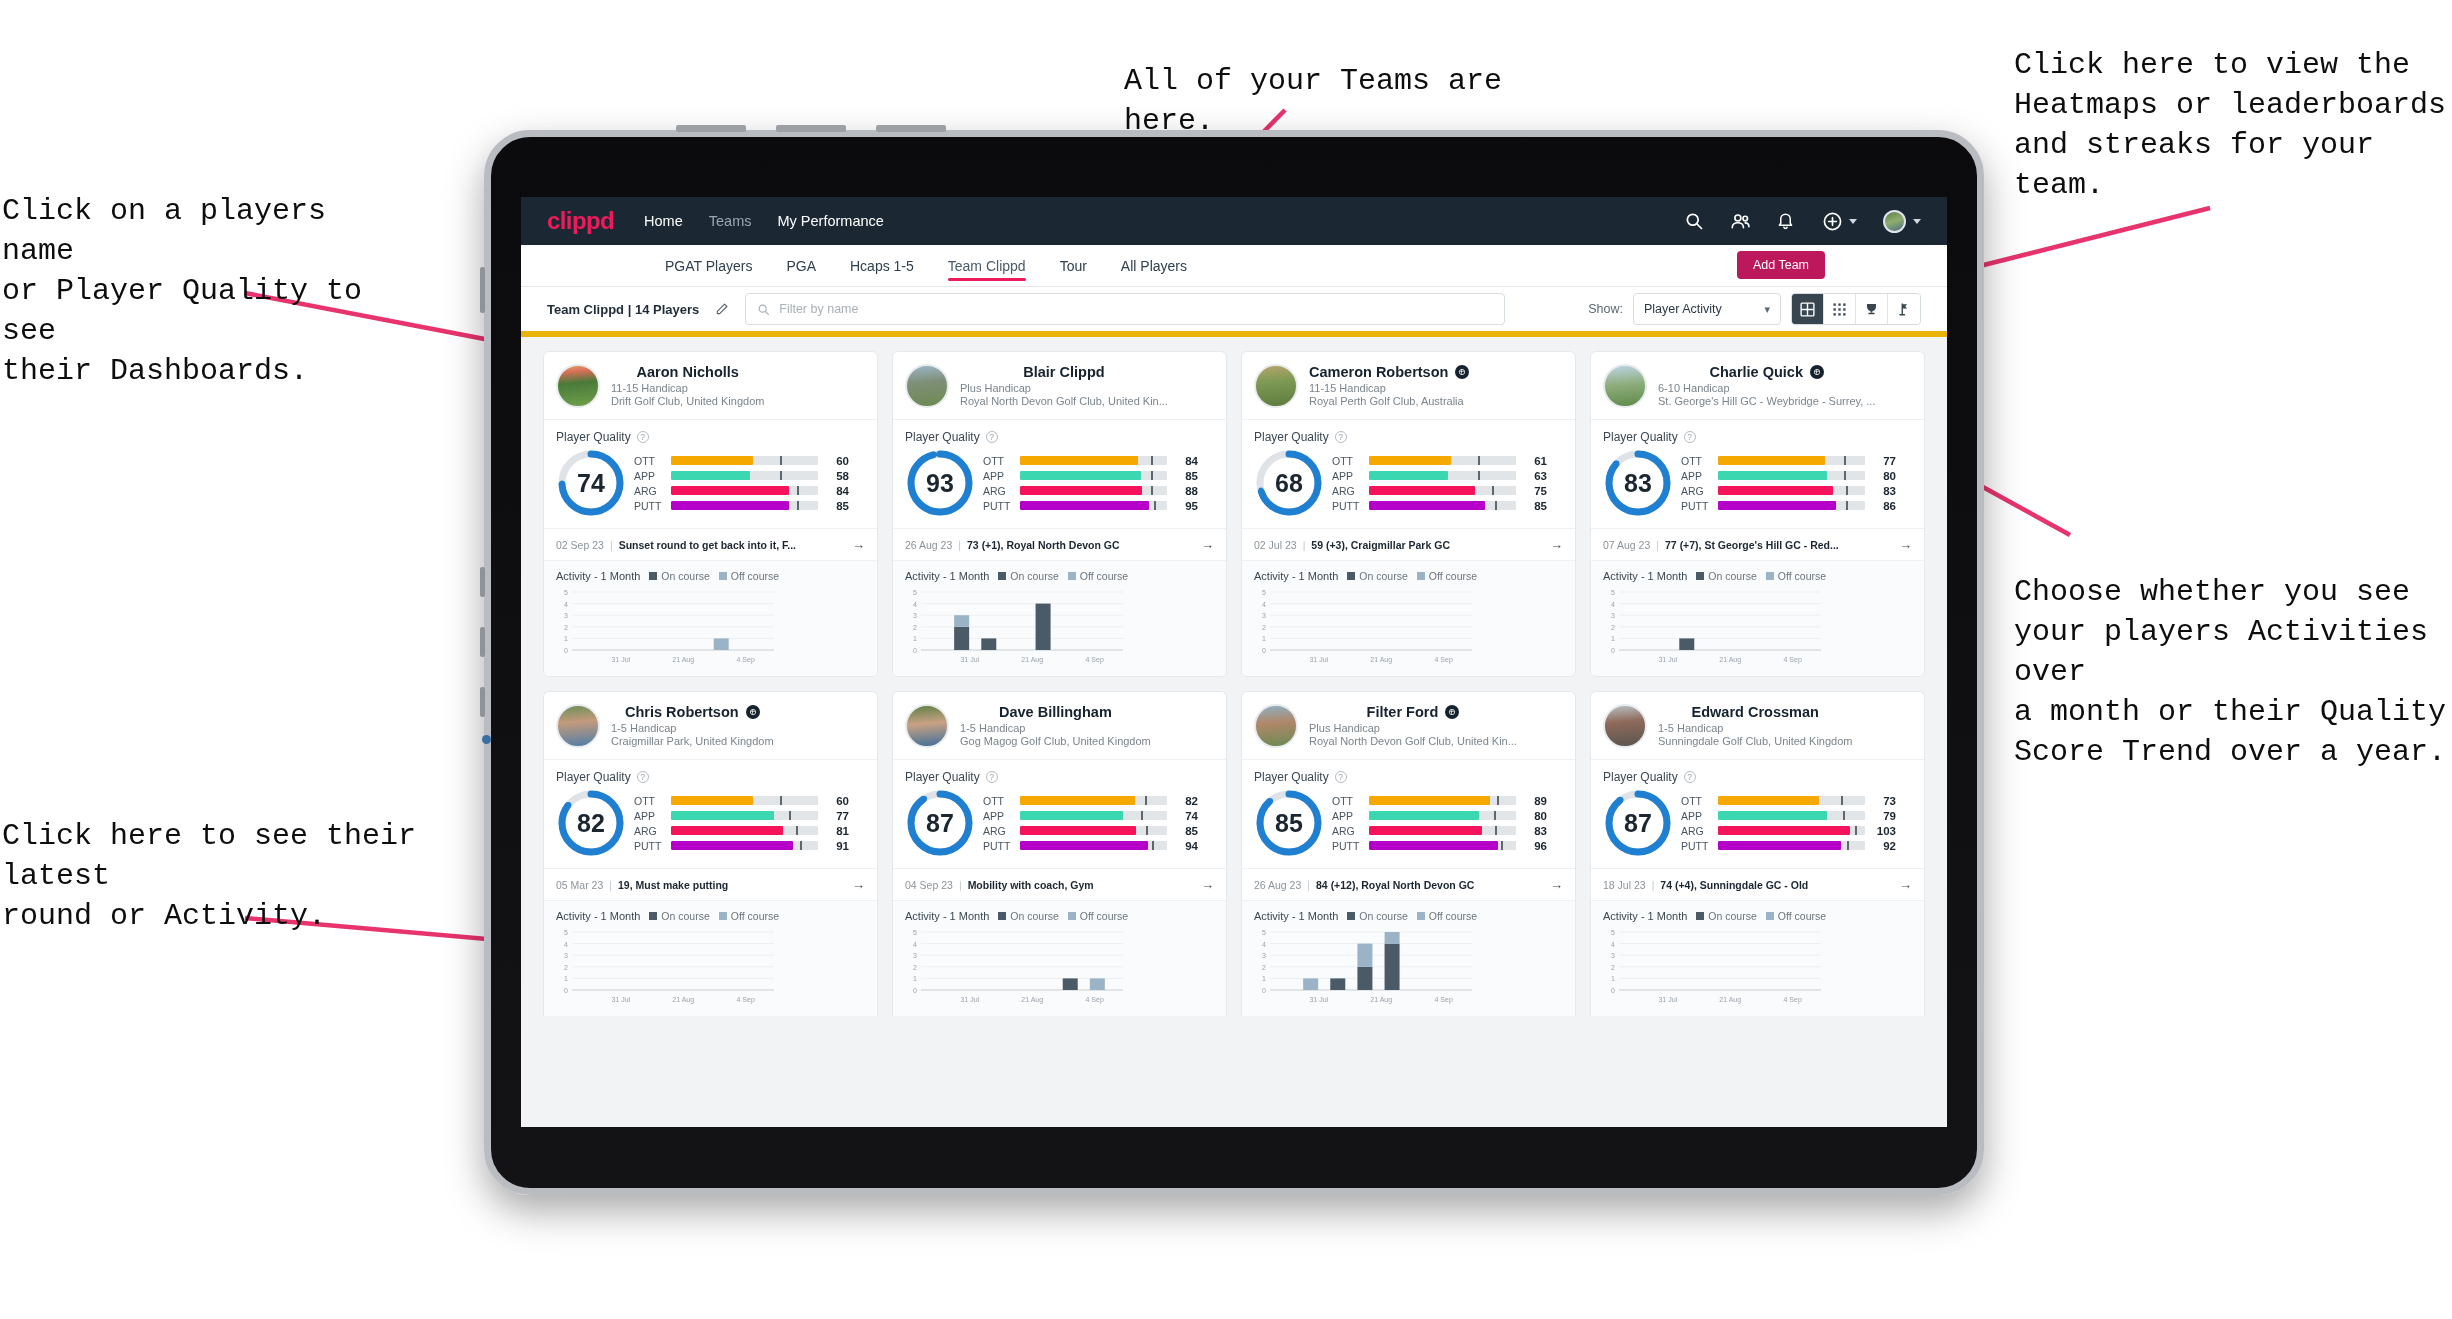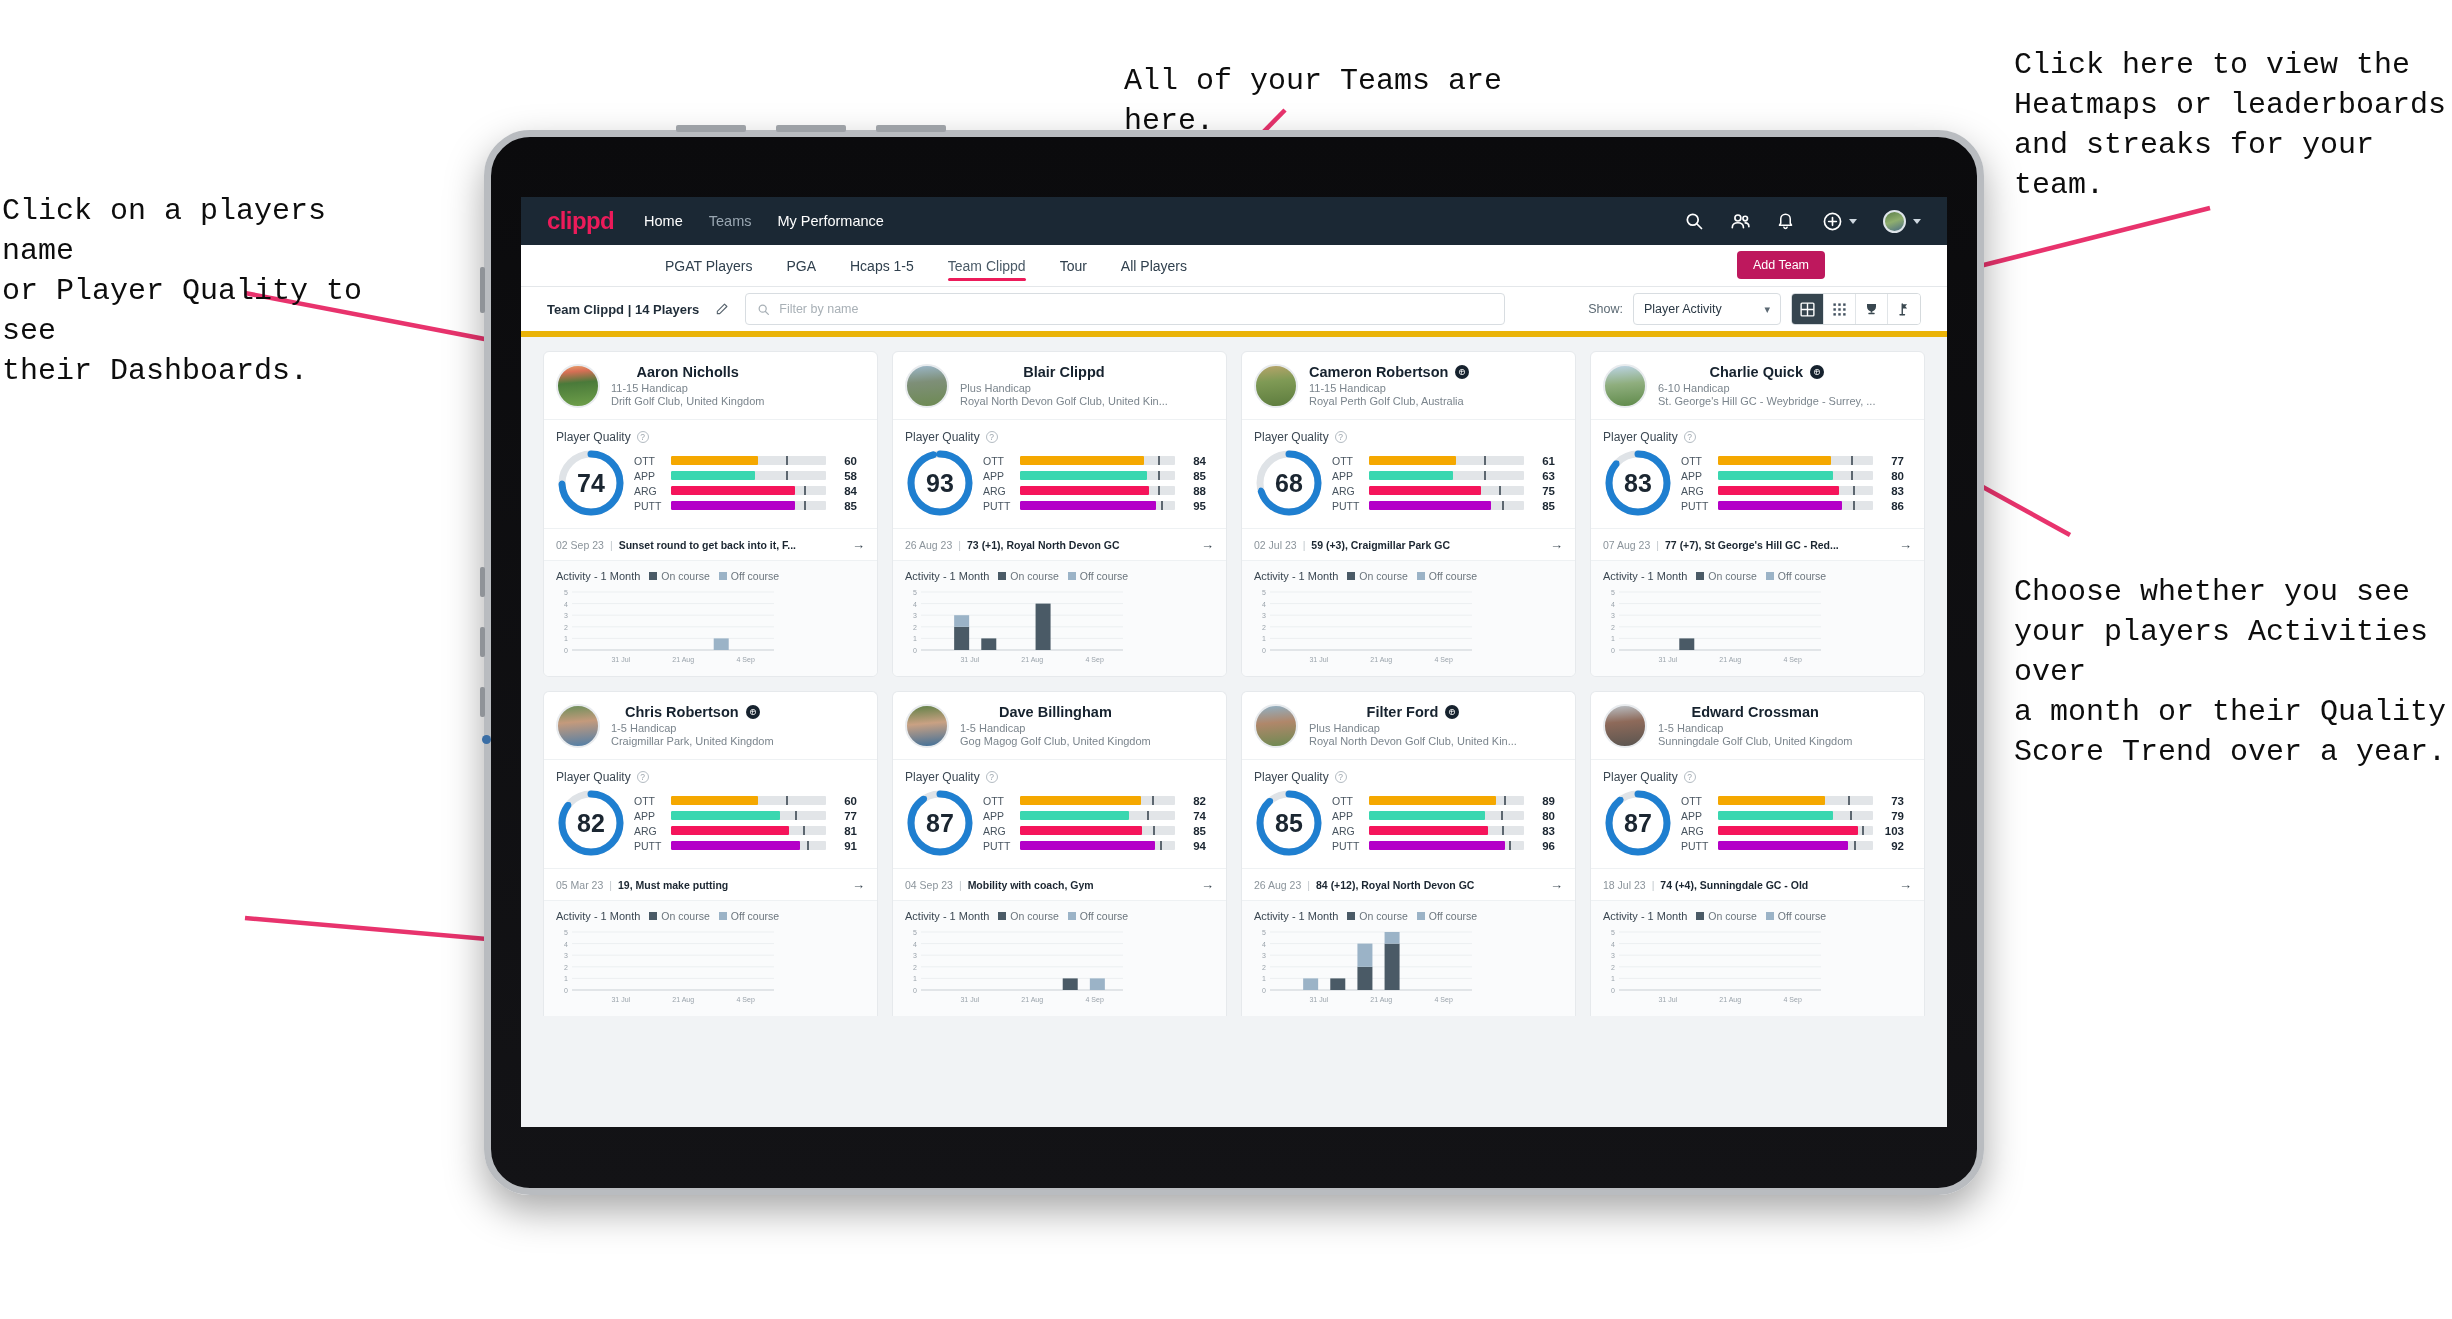--- a/index.html
+++ b/index.html
@@ -138,21 +138,21 @@
 
   .card-head { display:flex; gap: 11px; padding: 12px 12px 11px 12px; border-bottom:1px solid #eef1f3; }
   .pavatar { width: 44px; height: 44px; border-radius:50%; border:2px solid #e8ebee; flex:0 0 auto; overflow:hidden; }
   .p-meta { min-width:0; }
   .p-name-row { display:flex; align-items:center; gap:7px;justify-content:center; }
   .p-name { font-size: 14.5px; font-weight:700; color:#16222e; white-space:nowrap; overflow:hidden; text-overflow:ellipsis; }
   .verif { width:14px;height:14px;border-radius:50%;background:#16222e;display:flex;align-items:center;justify-content:center;flex:0 0 auto; }
   .p-hcap { font-size: 11px; color:#7b858d; margin-top:2px; }
   .p-club { font-size: 11px; color:#7b858d; margin-top:1px; white-space:nowrap; overflow:hidden; text-overflow:ellipsis; }
 
-  .pq-sec { padding: 10px 20px 10px 12px; border-bottom:1px solid #eef1f3; }
+  .pq-sec { padding: 10px 28px 10px 12px; border-bottom:1px solid #eef1f3; }
   .pq-title-row { display:flex; align-items:center; gap:6px; margin-bottom: 4px; }
   .pq-title { font-size: 12px; color:#3b4752; }
   .qmark { width:12px;height:12px;border-radius:50%;border:1px solid #b4bcc3;color:#9aa3ab;font-size:8.5px;display:flex;align-items:center;justify-content:center; }
   .pq-body { display:flex; align-items:center; gap: 8px; }
   .ring-wrap { position:relative; width: 70px; height: 70px; flex:0 0 auto; }
   .ring-val {
     position:absolute; inset:0; display:flex; align-items:center; justify-content:center;
     font-size: 25px; font-weight:700; color:#1b2631;
   }
   .metrics { flex:1; display:flex; flex-direction:column; gap: 3px; min-width:0; }
@@ -199,20 +199,22 @@
       <path d="M245,918 L672,955"></path>
       <path d="M1285,110 L1140,258"></path>
       <path d="M2210,208 L1805,310"></path>
       <path d="M2070,535 L1725,345"></path>
     </g>
   </svg>
 
   <div class="annot annot-tl">Click on a players name
 or Player Quality to see
 their Dashboards.</div>
+  <div class="annot annot-bl">Click here to see their latest
+round or Activity.</div>
   <div class="annot annot-top">All of your Teams are here.</div>
   <div class="annot annot-tr">Click here to view the
 Heatmaps or leaderboards
 and streaks for your team.</div>
   <div class="annot annot-mr">Choose whether you see
 your players Activities over
 a month or their Quality
 Score Trend over a year.</div>
 
   <div class="tablet">

